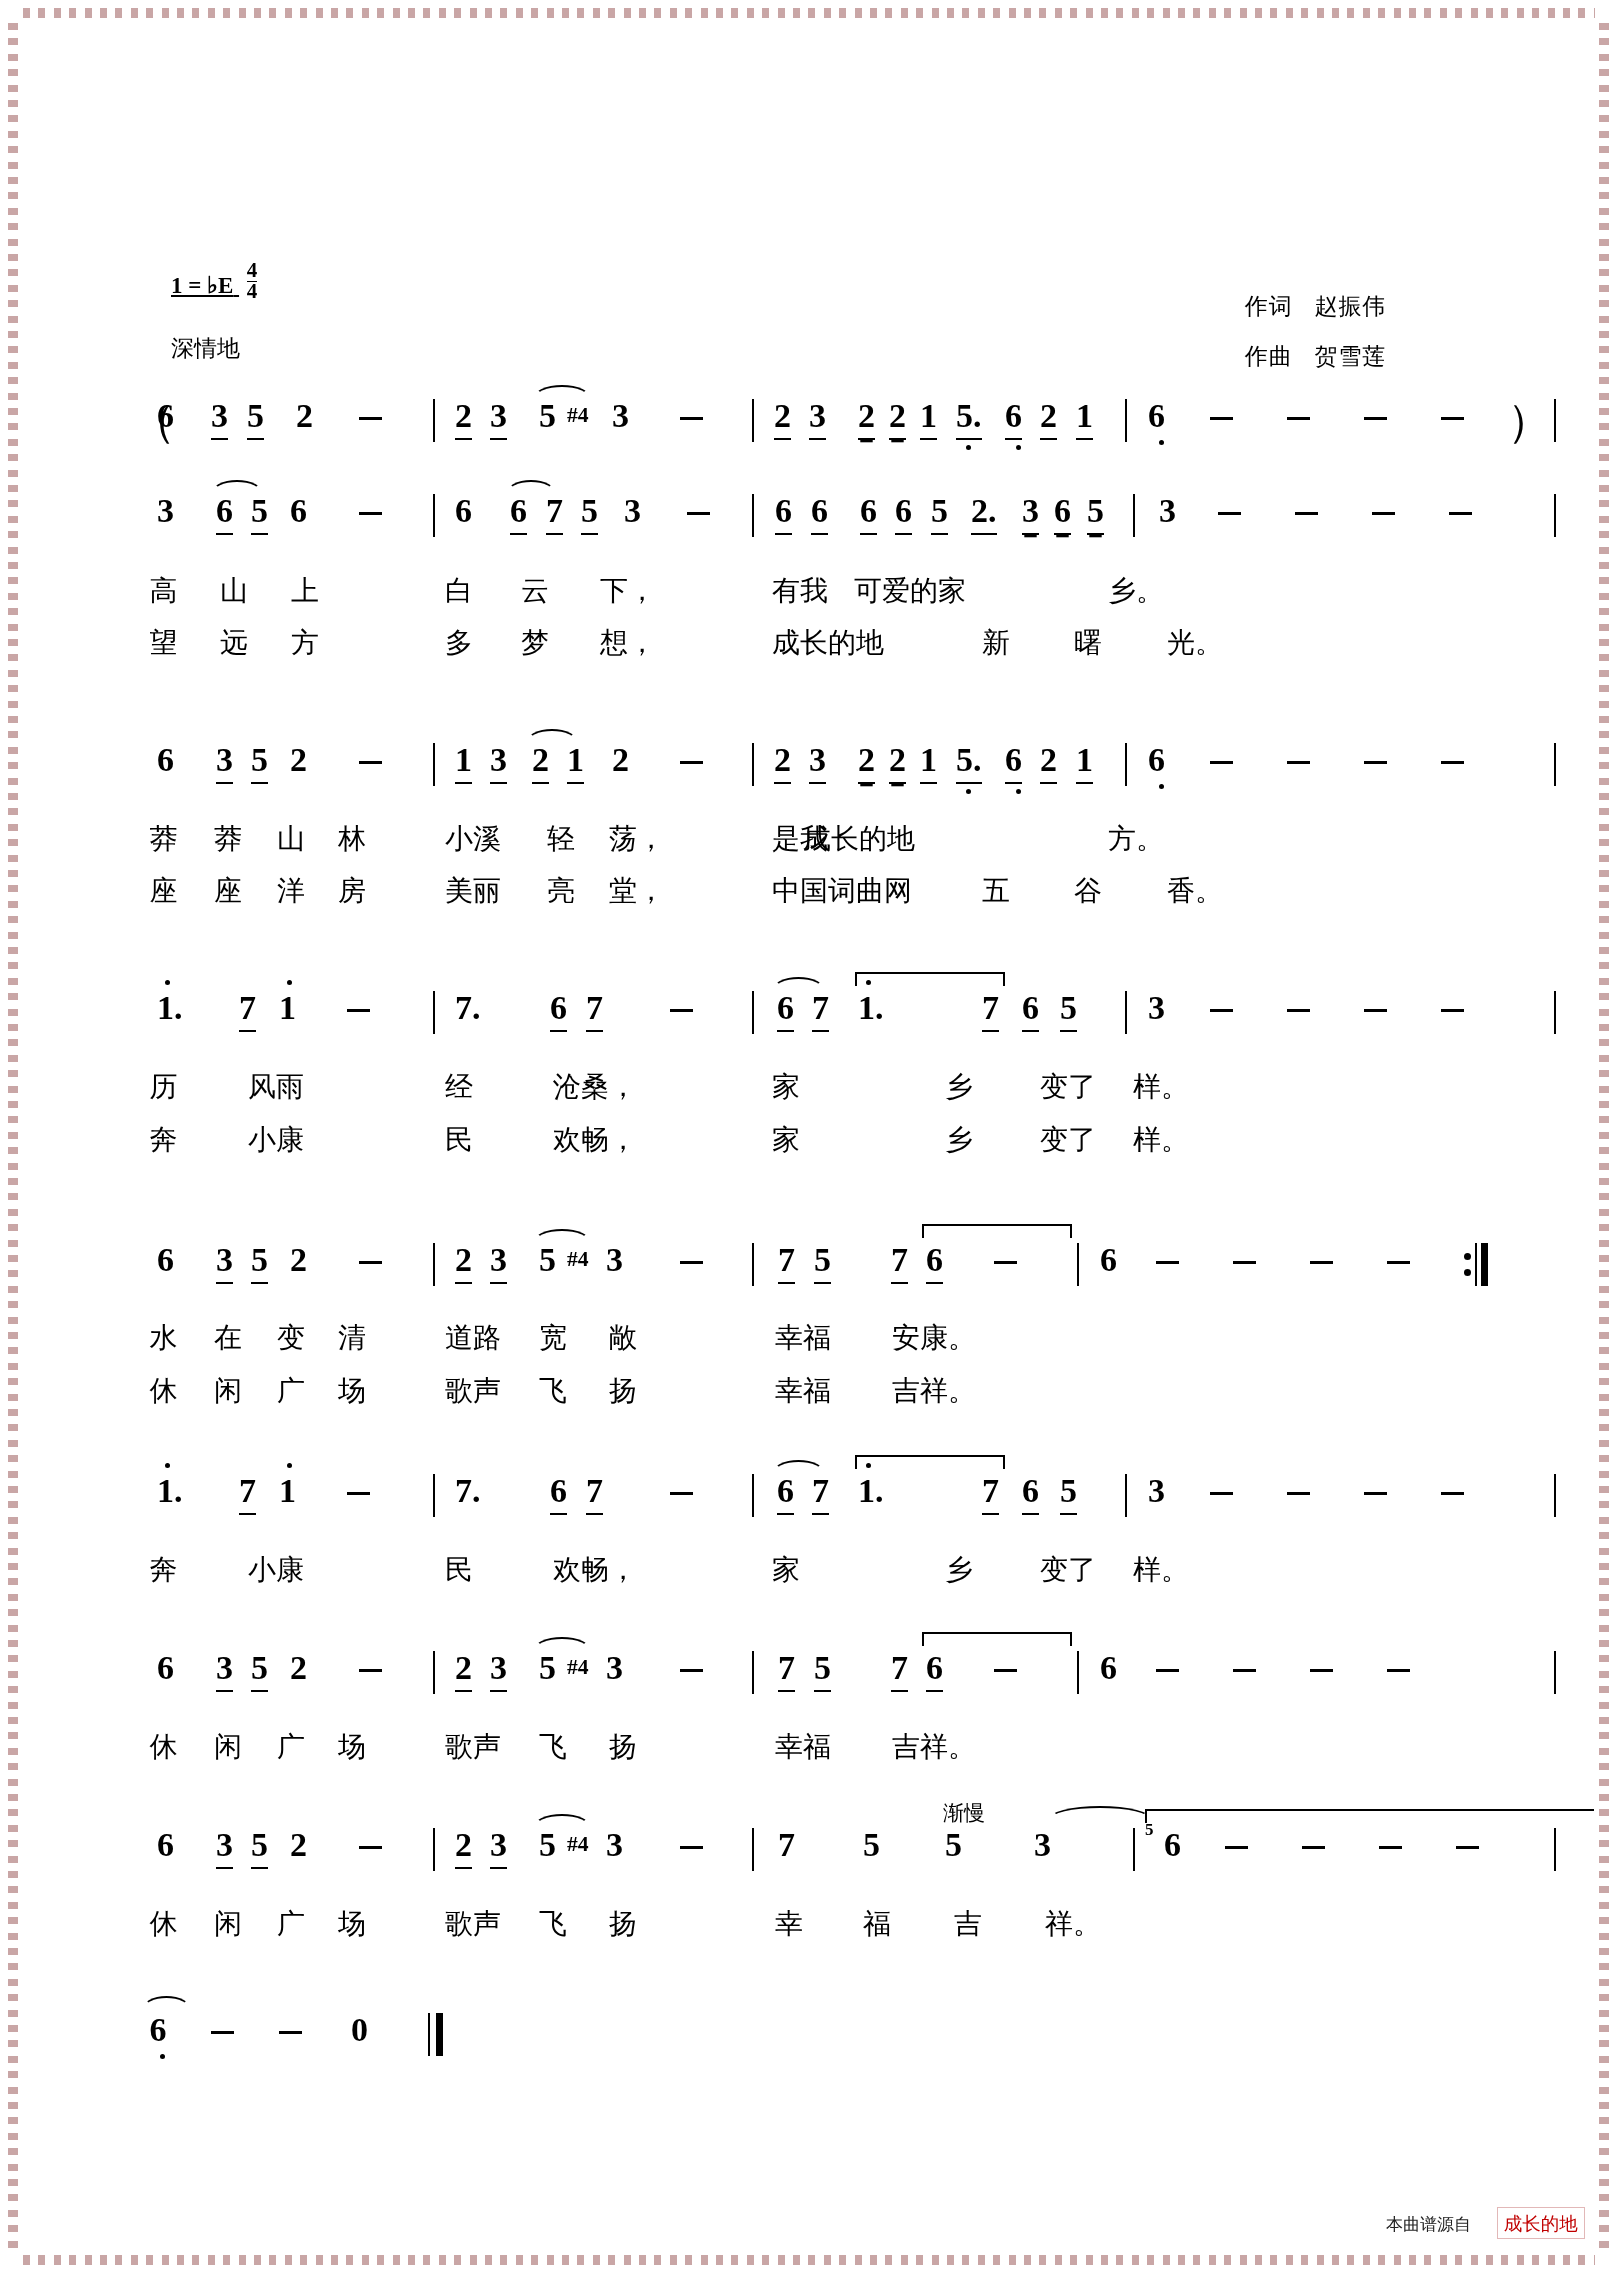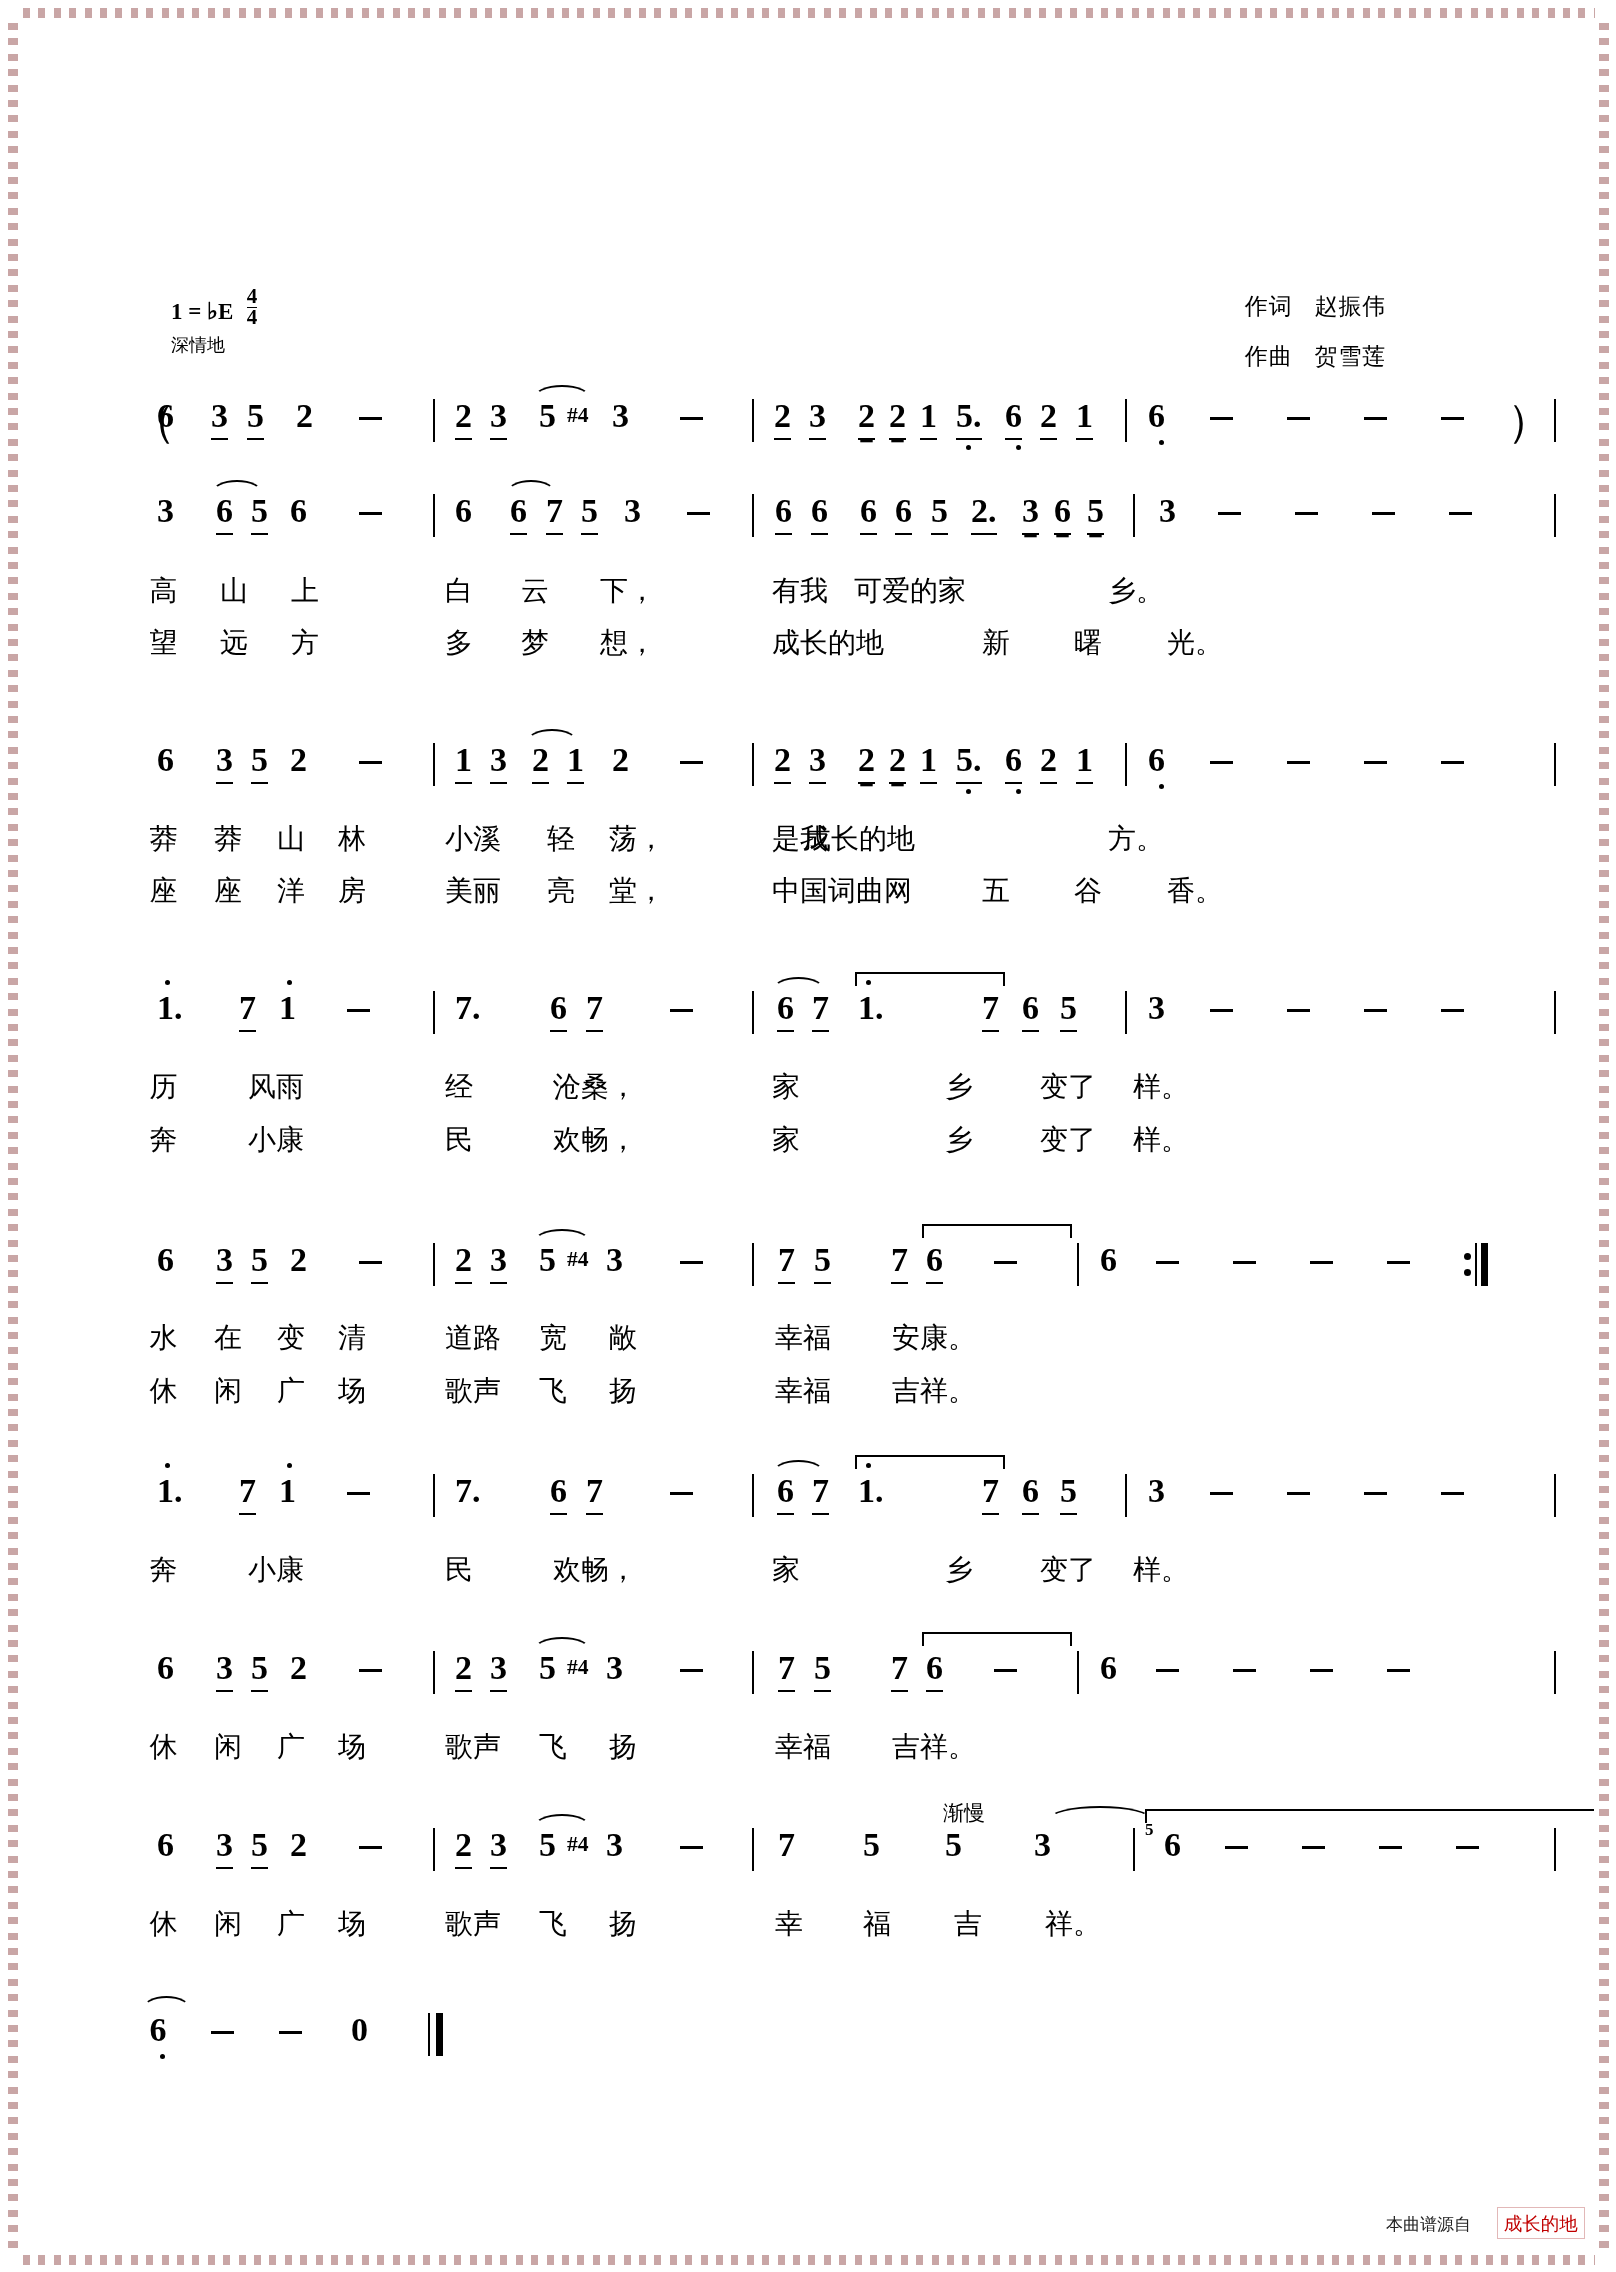--- a/index.html
+++ b/index.html
@@ -49,41 +49,42 @@
     text-align: center;
     font-size: 48px;
     font-weight: bold;
     letter-spacing: 1.5px;
     font-family: "DejaVu Sans", sans-serif;
   }
 
   .keysig {
     position: absolute;
     left: 171px;
-    top: 287px;
+    top: 261px;
     font-size: 23px;
     font-weight: bold;
     font-family: "Liberation Serif", serif;
+    text-decoration: underline;
   }
   .keysig .meter {
     display: inline-block;
     vertical-align: -4.6px;
     margin-left: 7.7px;
     line-height: 0.95;
     text-align: center;
     font-size: 21px;
   }
   .keysig .meter .num { display: block; }
   .keysig .meter .den { display: block; border-top: 1.5px solid #000; }
 
   .tempo-mark {
     position: absolute;
     left: 171px;
     top: 333px;
-    font-size: 18px;
+    font-size: 23px;
     font-family: "DejaVu Sans", sans-serif;
   }
 
   .credit {
     position: absolute;
     font-size: 23px;
     font-family: "DejaVu Sans", sans-serif;
     letter-spacing: 0.8px;
   }
   .credit.lyricist { right: 231px; top: 291px; }

